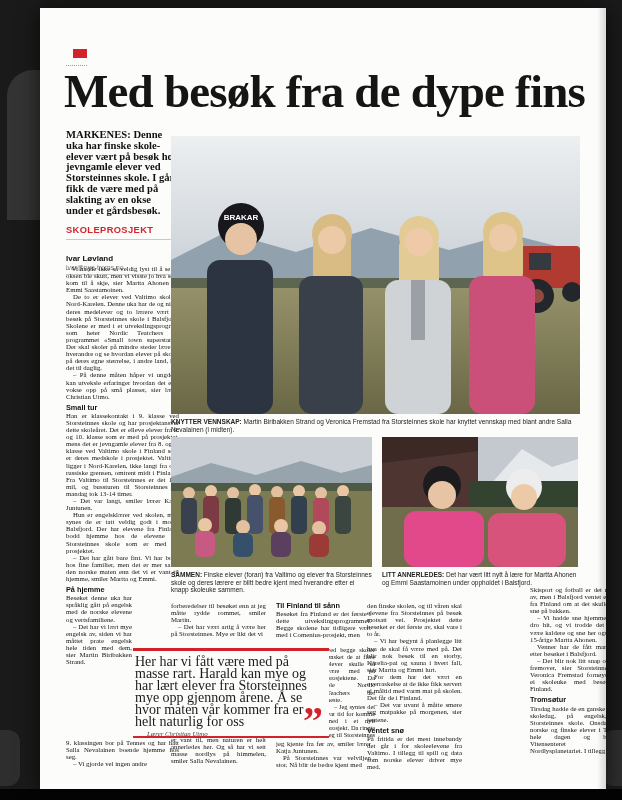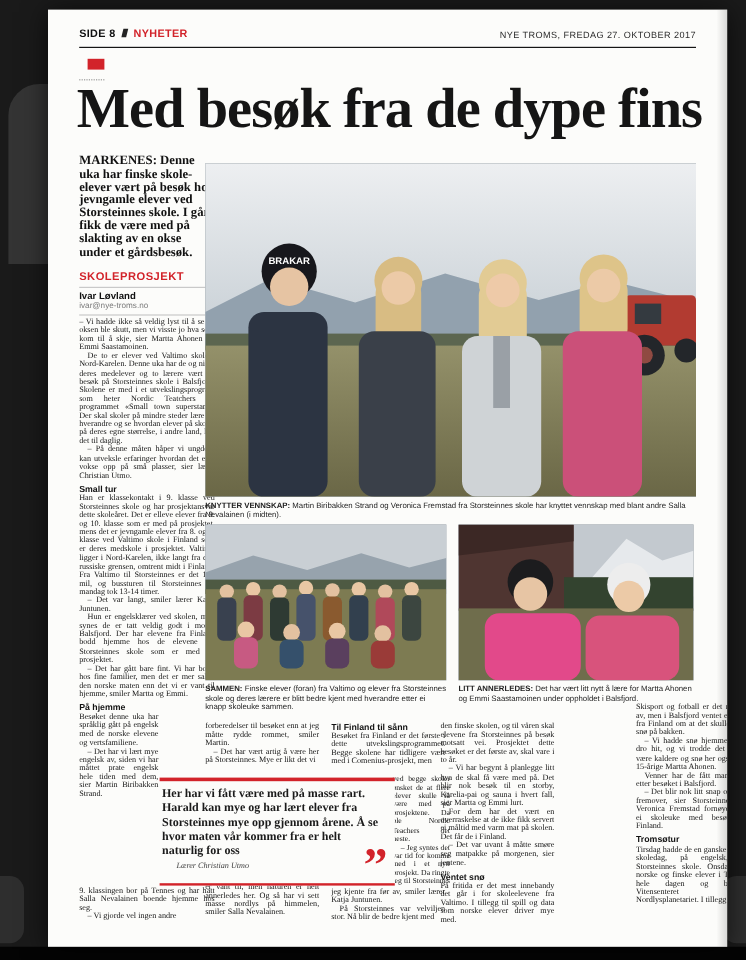--- a/index.html
+++ b/index.html
@@ -27,21 +27,21 @@
           border-bottom:1px dotted #9a9a9a;padding-bottom:5px;color:#1c1c1c;}
   .kicker .redbox{display:inline-block;width:14px;height:9px;background:#d2232a;margin-left:7px;vertical-align:baseline;}
   .headline{position:absolute;left:24px;top:56px;width:600px;font-family:"Liberation Serif",serif;
             font-weight:bold;font-size:47px;letter-spacing:-.8px;white-space:nowrap;color:#151515;}
 
   
   .lead{position:absolute;left:26px;top:122px;width:114px;font-family:"Liberation Serif",serif;
         font-weight:bold;font-size:10.6px;line-height:10.8px;}
   .dept{position:absolute;left:26px;top:217px;font-size:9.3px;font-weight:bold;letter-spacing:.4px;color:#d2232a;}
   .byline{position:absolute;left:26px;top:231px;width:113px;border-top:1px solid #c9c9c9;
-          border-bottom:1px solid #c9c9c9;padding:2px 0 3px 0;}
+          border-bottom:1px solid #c9c9c9;padding:14px 0 3px 0;}
   .by-name{font-size:8px;font-weight:bold;}
   .by-mail{font-size:6.8px;color:#7a7a7a;margin-top:1px;}
 
   
   .bt{font-family:"Liberation Serif",serif;font-size:6.8px;line-height:7.1px;text-align:justify;color:#131313;}
   .bt p{margin:0;}
   .bt p + p{text-indent:7px;}
   .bt h3{margin:4px 0 1px 0;font-family:"Liberation Sans",sans-serif;font-size:7.3px;}
   .narrow{width:66px;}
   .col1a{position:absolute;left:26px;top:257px;width:113px;height:472px;overflow:hidden;}
@@ -62,42 +62,38 @@
   .ph-right{left:342px;top:429px;width:196px;height:130px;}
   .cap{position:absolute;font-size:6.5px;line-height:7.6px;color:#222;}
   .cap b{font-weight:bold;}
   .cap-main{left:131px;top:410px;width:409px;}
   .cap-left{left:131px;top:563px;width:201px;}
   .cap-right{left:342px;top:563px;width:196px;}
 
   
   .pquote{position:absolute;left:93px;top:640px;width:196px;height:85px;background:#fcfcfa;
           border-top:3px solid #d2232a;border-bottom:2px solid #d2232a;z-index:6;}
-  .pq-text{font-family:"Liberation Serif",serif;font-weight:bold;font-size:10px;line-height:12px;
+  .pq-text{font-family:"Liberation Serif",serif;font-weight:normal;font-size:14px;line-height:12px;
            margin:5px 0 0 2px;width:186px;color:#1b1b1b;}
   .pq-att{font-family:"Liberation Serif",serif;font-style:italic;font-size:6.8px;color:#3c3c3c;
           margin:2px 0 0 14px;}
   .pq-glyph{position:absolute;right:6px;bottom:0px;font-family:"Liberation Serif",serif;
             font-weight:bold;font-size:40px;line-height:30px;color:#d2232a;}
 </style>
 </head>
 <body>
 
 <div class="stage">
   <div class="panel-corner"></div>
   <div class="nav-btn left"></div>
   <div class="nav-btn right"></div>
   <div class="bottom-bar"></div>
 
   <div class="page">
 
-    <div class="masthead">
-      <span class="mh-left"><span>SIDE 8</span><span class="mh-mark"></span><span class="mh-section">NYHETER</span></span>
-      <span class="mh-date">NYE TROMS, FREDAG 27. OKTOBER 2017</span>
-    </div>
 
     <div class="kicker"><span class="redbox"></span></div>
 
     <div class="headline">Med besøk fra de dype fins</div>
 
     <div class="lead">MARKENES: Denne uka har finske skole-elever vært på besøk hos jevngamle elever ved Storsteinnes skole. I går fikk de være med på slakting av en okse under et gårdsbesøk.</div>
     <div class="dept">SKOLEPROSJEKT</div>
     <div class="byline">
       <div class="by-name">Ivar Løvland</div>
       <div class="by-mail">ivar@nye-troms.no</div>

